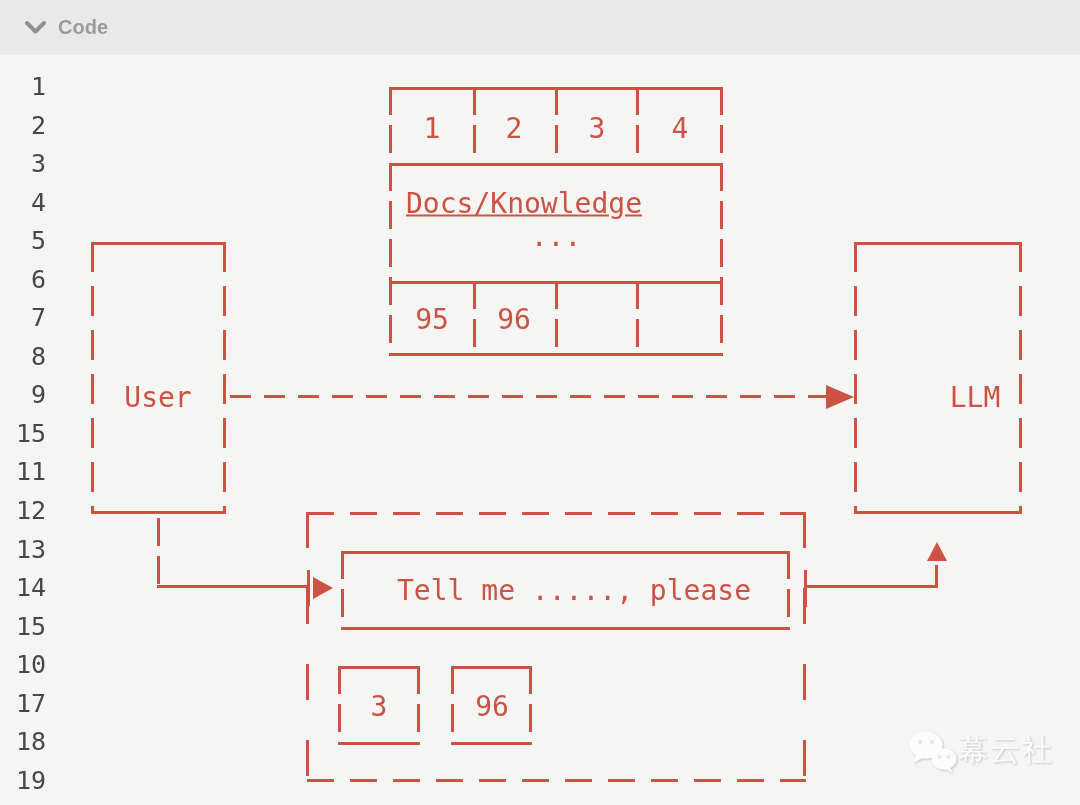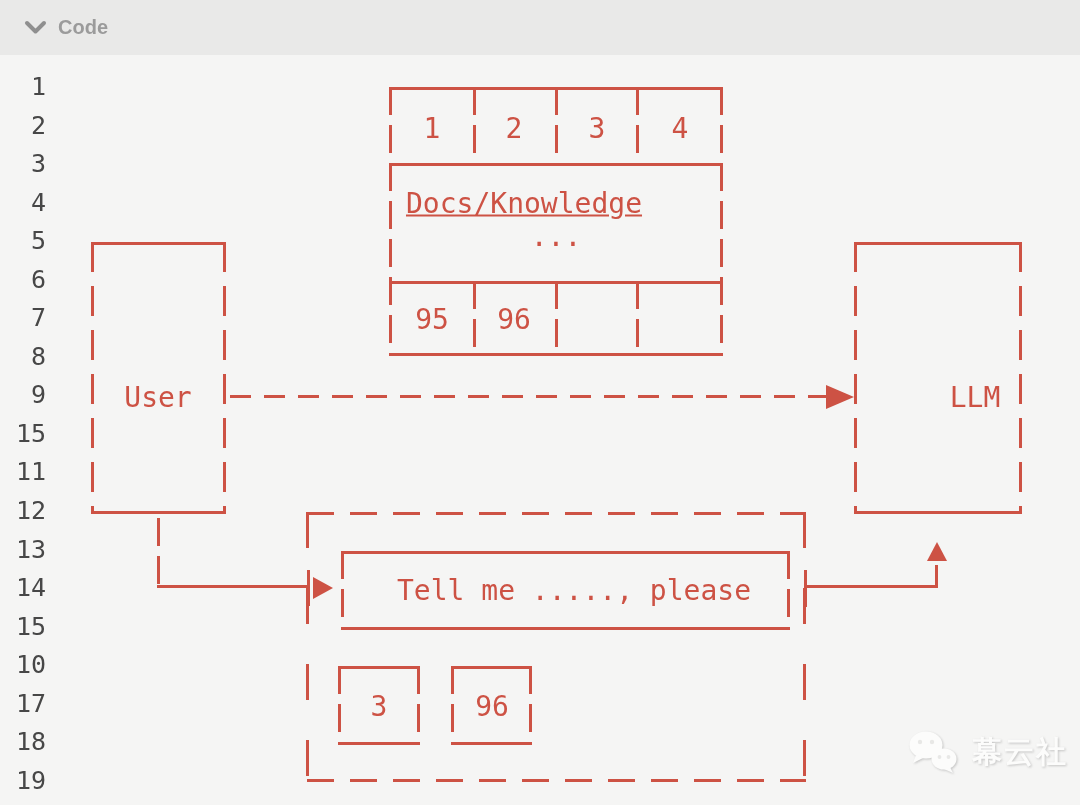--- a/index.html
+++ b/index.html
@@ -19,22 +19,22 @@
   .vd{position:absolute;width:3px;background:repeating-linear-gradient(180deg,var(--accent,#cd5244) 0 28px,transparent 28px 38px);}
   .vd2{position:absolute;width:3px;background:repeating-linear-gradient(180deg,var(--accent,#cd5244) 0 30px,transparent 30px 44px);}
   .vdlg{position:absolute;width:3px;background:repeating-linear-gradient(180deg,var(--accent,#cd5244) 0 36px,transparent 36px 76px);}
   .hd{position:absolute;height:3px;background:repeating-linear-gradient(90deg,var(--accent,#cd5244) 0 27px,transparent 27px 43px);}
   .harr{position:absolute;height:3px;background:repeating-linear-gradient(90deg,var(--accent,#cd5244) 0 21px,transparent 21px 34px);}
   .tri-r{position:absolute;width:0;height:0;border-top:12px solid transparent;border-bottom:12px solid transparent;border-left:28px solid var(--accent,#cd5244);}
   .tri-r-sm{position:absolute;width:0;height:0;border-top:11px solid transparent;border-bottom:11px solid transparent;border-left:20px solid var(--accent,#cd5244);}
   .tri-u{position:absolute;width:0;height:0;border-left:10px solid transparent;border-right:10px solid transparent;border-bottom:19px solid var(--accent,#cd5244);}
   .dtext{position:absolute;transform:translate(-50%,-50%);white-space:nowrap;font-size:28px;color:var(--accent,#cd5244);}
   
-  .watermark{position:absolute;left:908px;top:730px;display:flex;align-items:center;gap:14px;
-             filter:drop-shadow(1px 1px 1px rgba(110,110,110,0.35));font-weight:bold;}
+  .watermark{position:absolute;left:908px;top:730px;display:flex;align-items:flex-start;gap:0;
+             filter:drop-shadow(1px 1px 1px rgba(110,110,110,0.35));}
   .wm-text{font-family:"DejaVu Sans",sans-serif;font-size:30px;color:var(--watermark,#fcfcfb);letter-spacing:2px;}
 </style>
 </head>
 <body>
 
 <div class="page">
 
   <div class="header">
     <svg class="chev" width="23" height="15" viewBox="0 0 23 15">
       <polyline points="3,3 11.5,11.5 20,3" fill="none" stroke="#8f8f8f" stroke-width="4" stroke-linecap="round" stroke-linejoin="round"></polyline>

